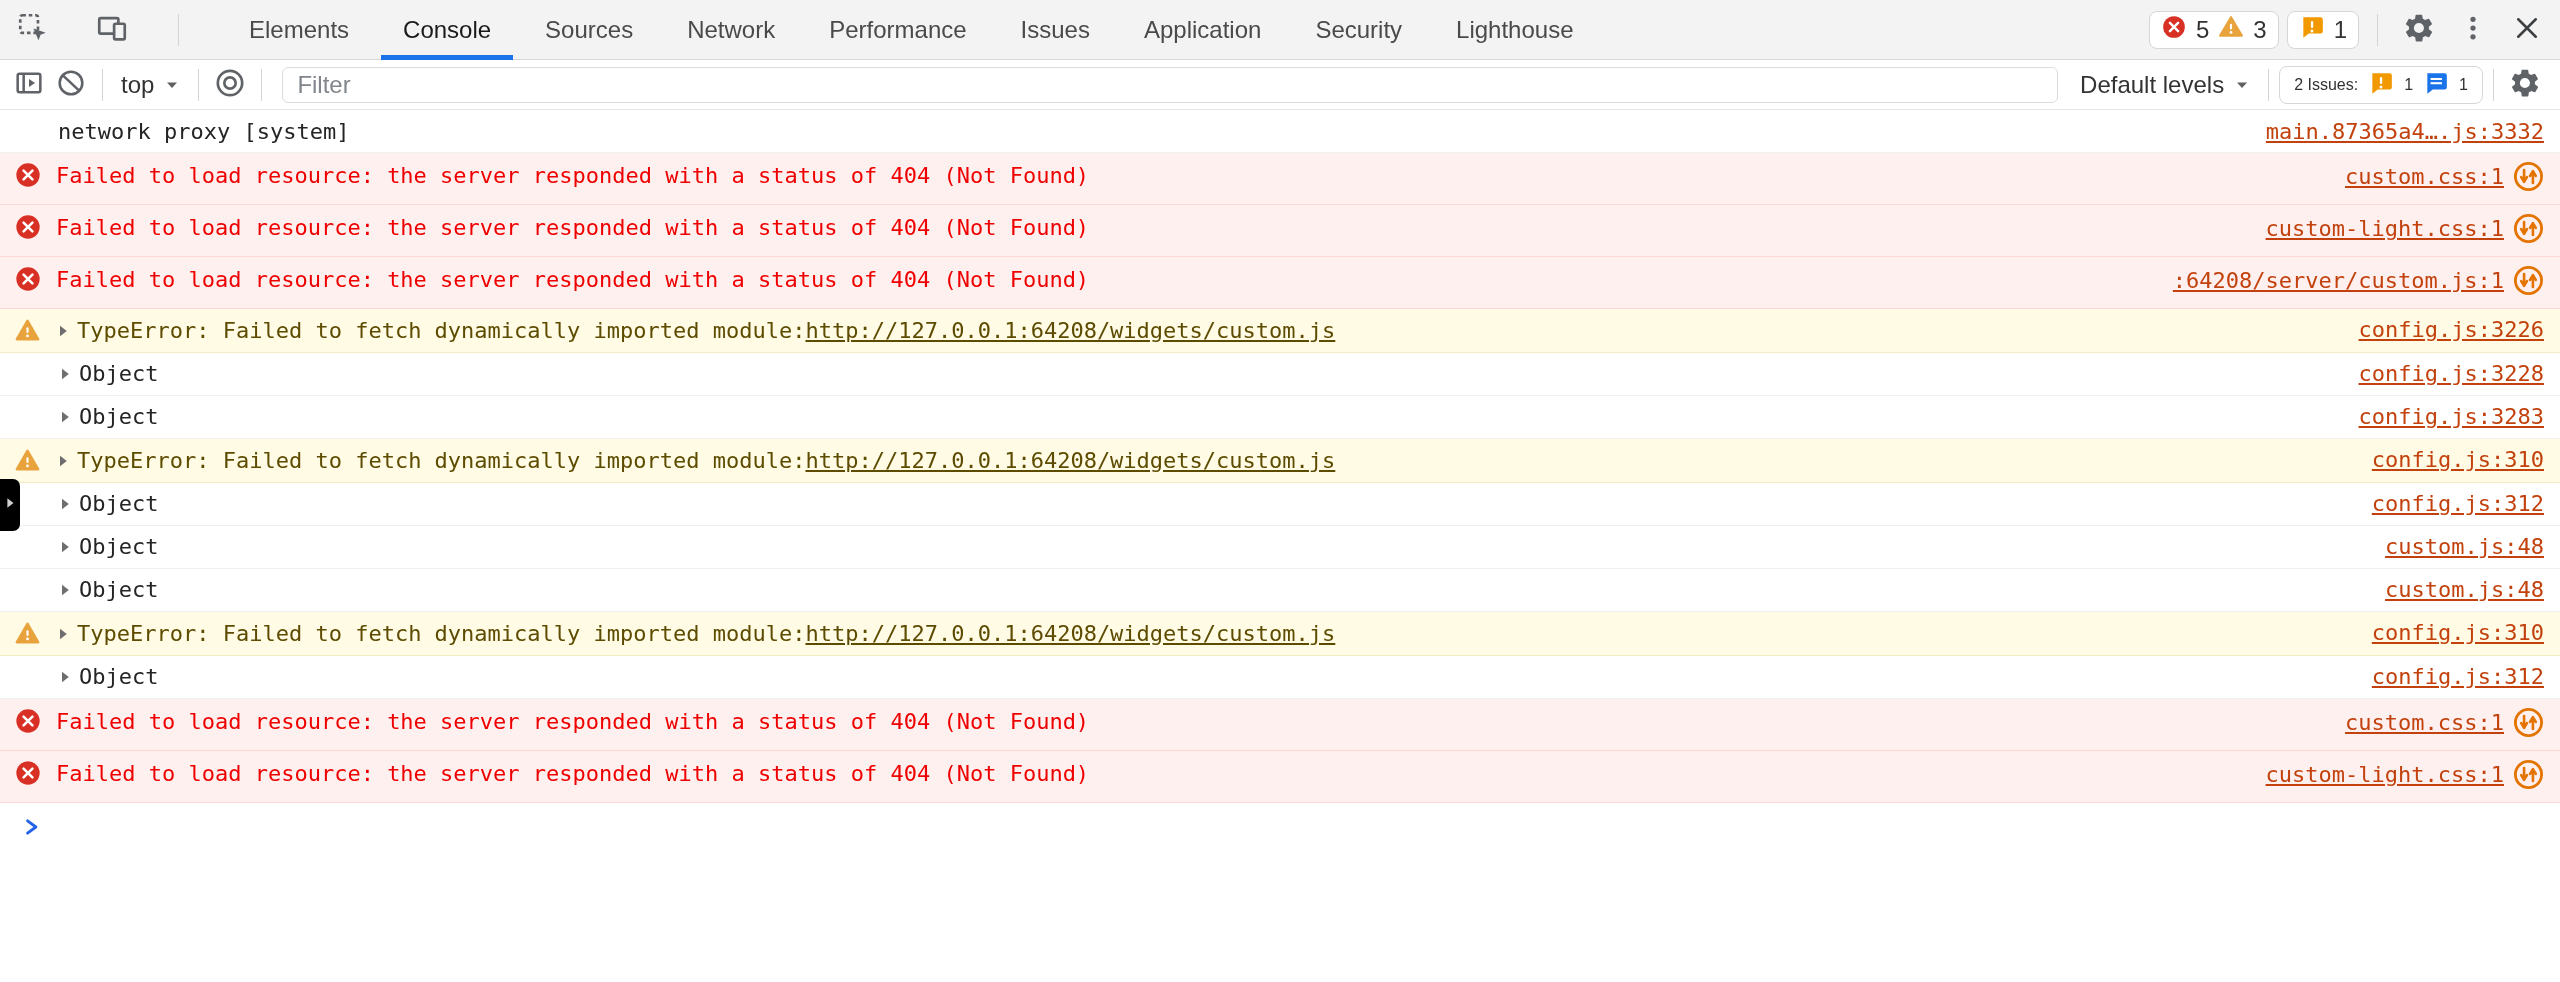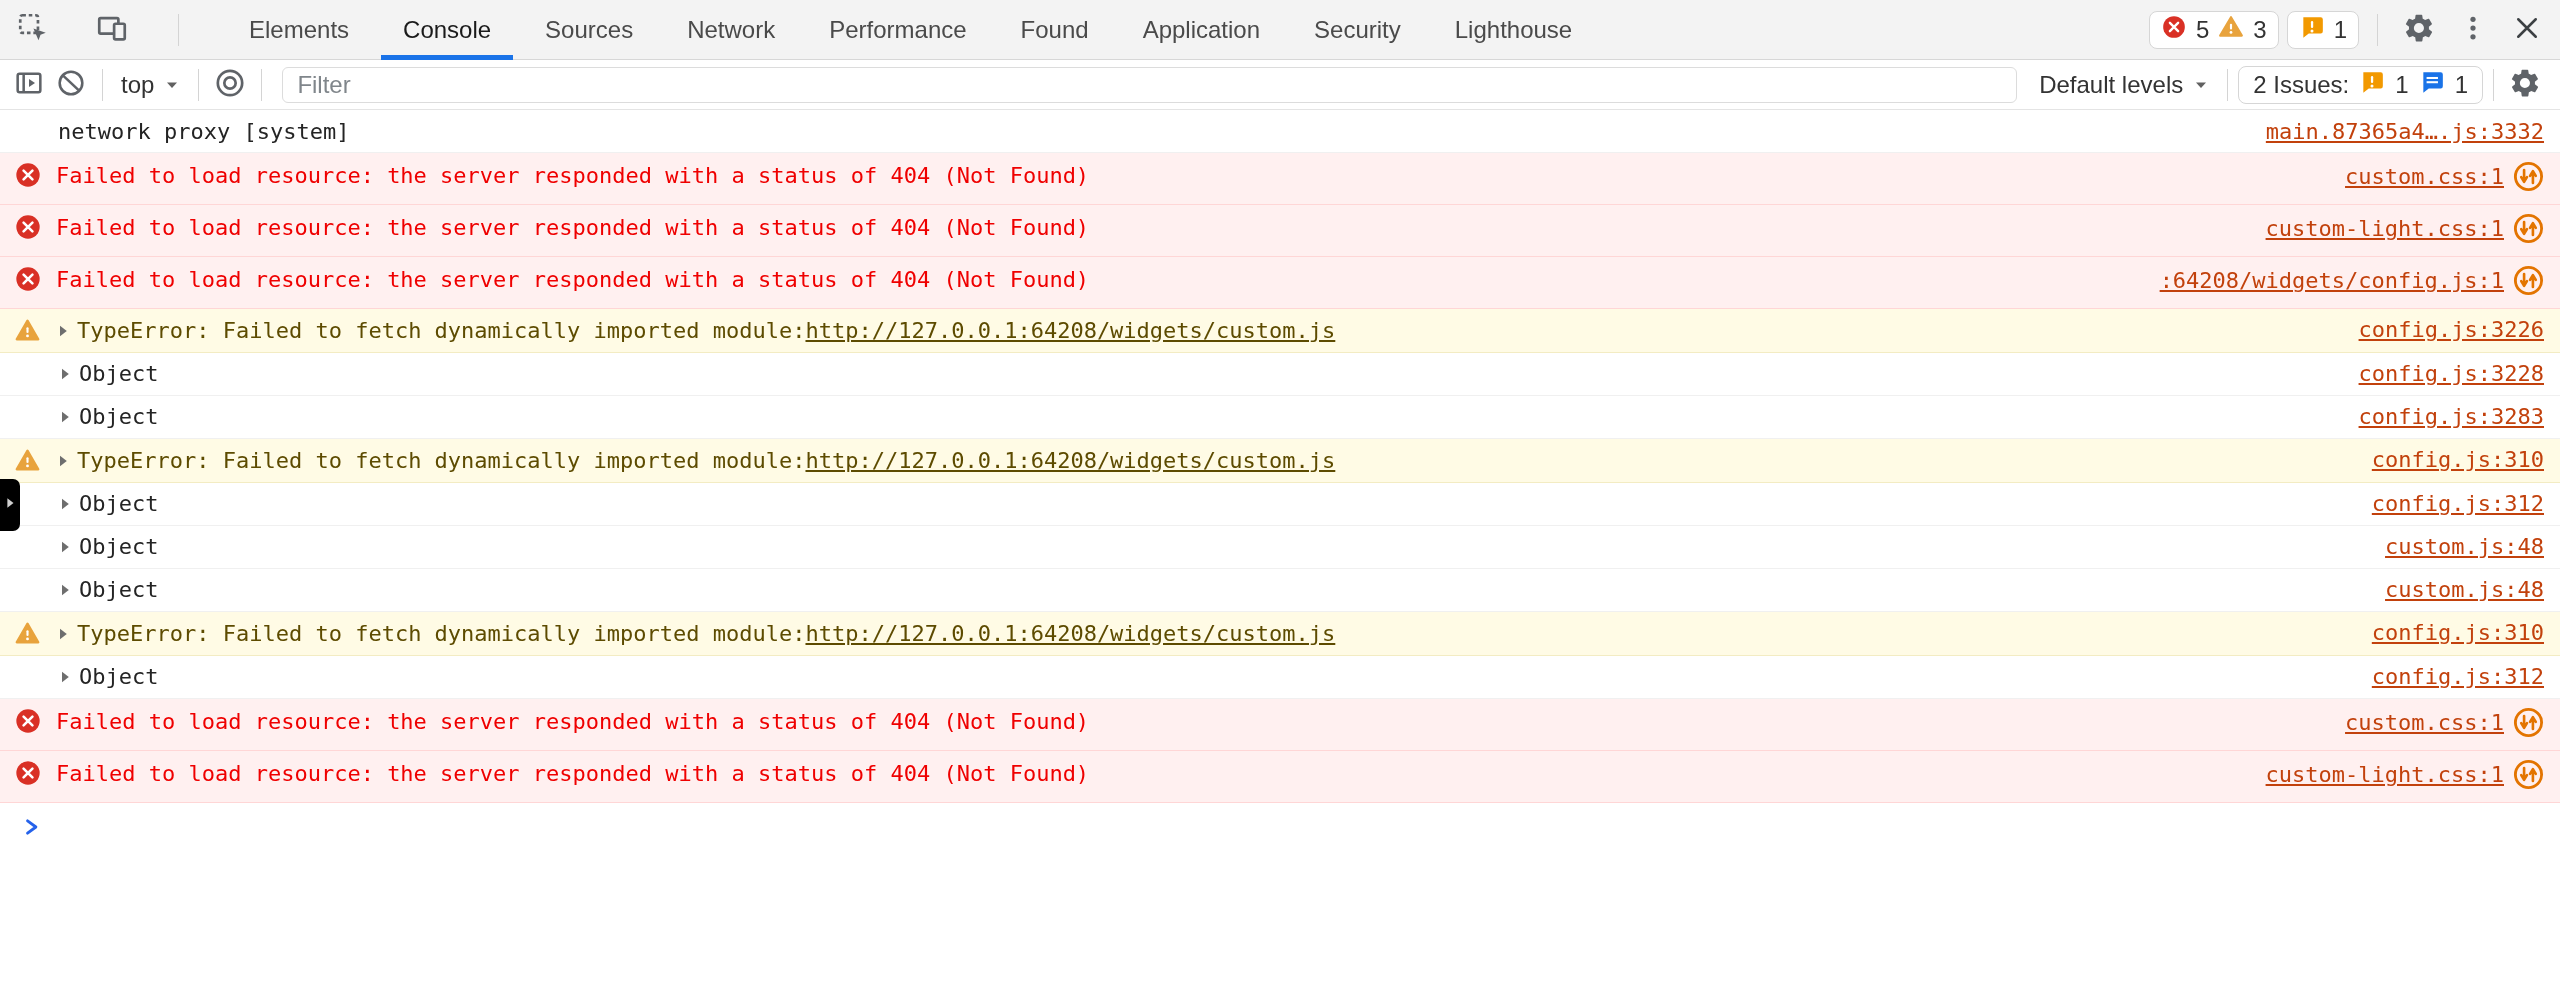--- a/index.html
+++ b/index.html
@@ -33,21 +33,21 @@
                  align-items:center; justify-content:center; cursor:pointer; flex:none; }
   .ct-select { display:flex; align-items:center; gap:10px; background:none; border:none;
                font-size:24px; color:#333; padding:0 8px; cursor:pointer; flex:none;
                font-family:"Liberation Sans",sans-serif; }
   .filter-input { flex:1; height:36px; border:1px solid #dcdcdc; border-radius:6px;
                   margin:0 14px 0 10px; font-size:24px; padding:0 14px; color:#202124;
                   font-family:"Liberation Sans",sans-serif; outline:none; }
   .filter-input::placeholder { color:#80868b; }
   .issues-box { display:flex; align-items:center; gap:10px; border:1px solid #d6d6d6;
                 border-radius:8px; background:#fff; height:38px; padding:0 14px;
-                font-size:24px; color:#333; cursor:pointer; flex:none; }
+                font-size:16px; color:#333; cursor:pointer; flex:none; }
 
   
   .console-log { font-family:"DejaVu Sans Mono", monospace; font-size:22px; }
   .msg { display:flex; justify-content:space-between; align-items:flex-start;
          border-bottom:1px solid #f0f0f0; padding:8px 16px 8px 14px; background:#fff;
          min-height:43px; }
   .msg-main { display:flex; align-items:center; gap:0; white-space:nowrap; }
   .msg-src  { display:flex; align-items:center; gap:9px; white-space:nowrap; padding-left:20px; }
   .msg.log { padding-left:58px; color:#242424;align-items:flex-end; }
   .msg.error { background:#fff0f0; border-bottom:1px solid #ffd6d6; color:#ef0000;
@@ -90,21 +90,21 @@
           </svg>
         </span>
       </button>
       <div class="vdiv"></div>
       <nav class="tabs">
           <button class="tab">Elements</button>
           <button class="tab active">Console</button>
           <button class="tab">Sources</button>
           <button class="tab">Network</button>
           <button class="tab">Performance</button>
-          <button class="tab">Found</button>
+          <button class="tab">Issues</button>
           <button class="tab">Application</button>
           <button class="tab">Security</button>
           <button class="tab">Lighthouse</button>
         </nav>
     </div>
     <div class="tb-right">
       <button class="badge-box">
         <span>
           <svg width="26" height="26" viewBox="0 0 24 24">
             <circle cx="12" cy="12" r="10" fill="#d93025"></circle>
@@ -289,21 +289,21 @@
         <div class="msg-main">
           <span class="msg-icon">
             <svg width="28" height="28" viewBox="0 0 24 24">
               <circle cx="12" cy="12" r="10" fill="#d93025"></circle>
               <path d="M8.2 8.2 L15.8 15.8 M15.8 8.2 L8.2 15.8" stroke="#fff" stroke-width="2.2" stroke-linecap="round"></path>
             </svg>
           </span>
           <span class="msg-text">Failed to load resource: the server responded with a status of 404 (Not Found)</span>
         </div>
         <div class="msg-src">
-          <a class="src-link">:64208/widgets/config.js:1</a>
+          <a class="src-link">:64208/server/custom.js:1</a>
           <span style="display: inline-flex;">
             <svg width="31" height="31" viewBox="0 0 26 26" fill="none">
               <circle cx="13" cy="13" r="11" stroke="#e37400" stroke-width="2.4"></circle>
               <path d="M9.3 7.5 V15.8 M6.9 13.5 L9.3 17.5 L11.7 13.5" stroke="#e37400" stroke-width="2.2" stroke-linejoin="round" stroke-linecap="round"></path>
               <path d="M16.7 18.5 V10.2 M14.3 12.5 L16.7 8.5 L19.1 12.5" stroke="#e37400" stroke-width="2.2" stroke-linejoin="round" stroke-linecap="round"></path>
             </svg>
           </span>
         </div>
       </div>
       <div class="msg warning">

